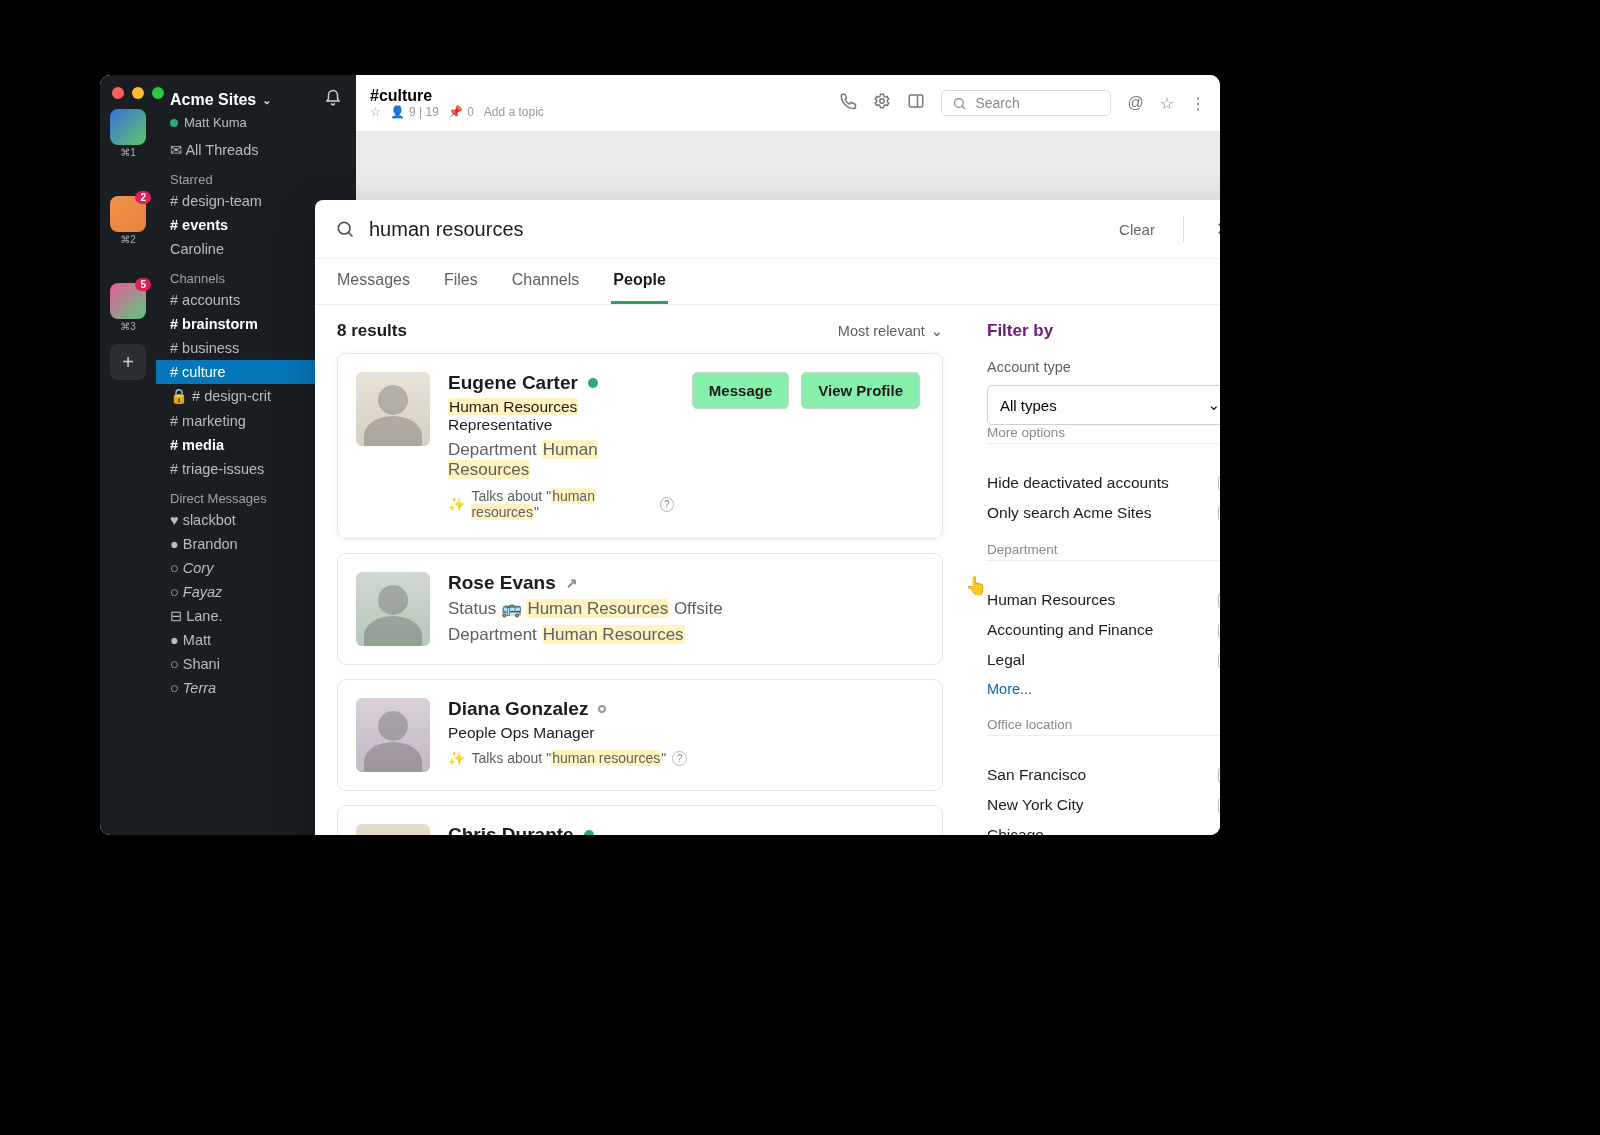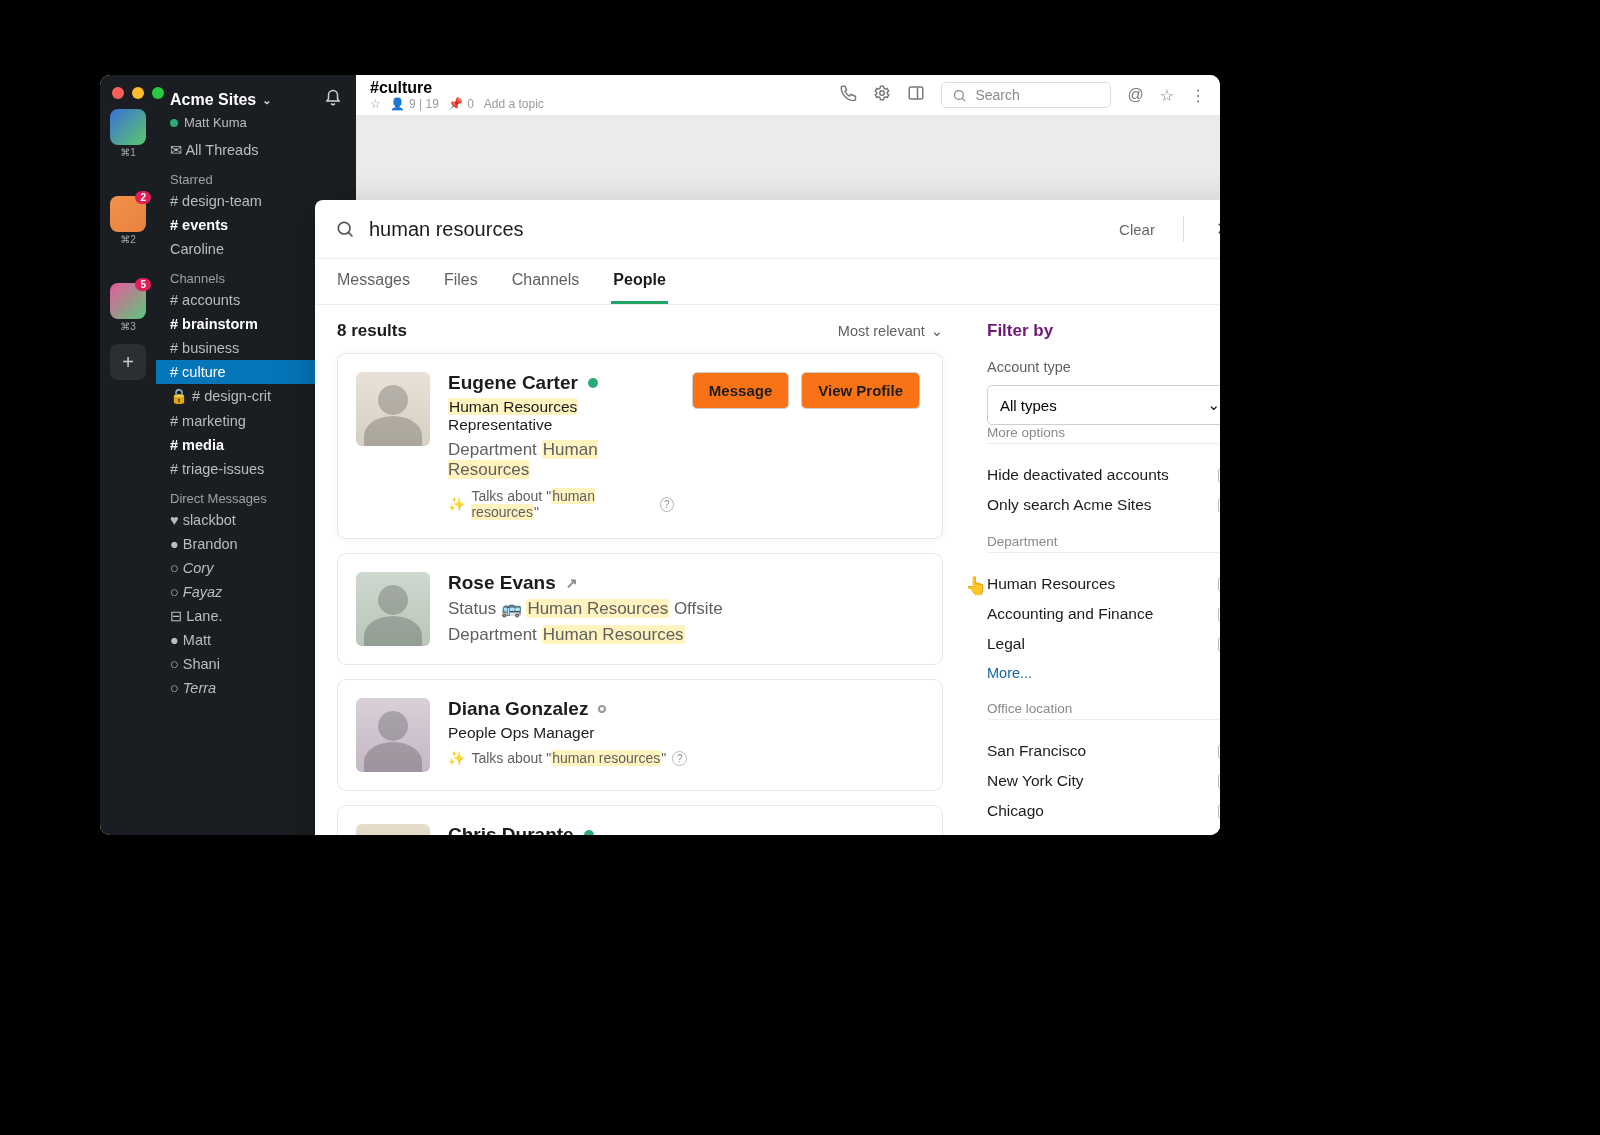--- a/index.html
+++ b/index.html
@@ -25,21 +25,21 @@
 .ws-title .chev{font-size:11px;opacity:.8}
 .ws-sub{display:flex;align-items:center;gap:6px;padding:0 14px 8px;color:#bcbcbe;font-size:13px}
 .presence{width:8px;height:8px;border-radius:50%;background:#2bac76;display:inline-block}
 .sb-row{padding:4px 14px;white-space:nowrap;overflow:hidden}
 .sb-sec{padding:10px 14px 2px;color:#a0a0a2;font-size:13px}
 .sb-row.bold{color:#fff;font-weight:600}
 .sb-row.sel{background:#0576b9;color:#fff}
 .notif-bell{margin-left:auto;opacity:.8}
 
 .main { flex:1; background:#fff; display:flex; flex-direction:column; }
-.hdr { display:flex; align-items:center; padding:4px 14px; border-bottom:1px solid #e8e8e8; gap:20px }
+.hdr { display:flex; align-items:center; padding:12px 14px; border-bottom:1px solid #e8e8e8; gap:20px }
 .ch-name{font-weight:800;font-size:16px}
 .ch-sub{color:#9a9a9a;font-size:12px;display:flex;gap:10px;align-items:center}
 .hdr-icons{margin-left:auto;display:flex;gap:16px;color:#7a7a7a;align-items:center}
 .search-field{display:flex;align-items:center;gap:8px;border:1px solid #ddd;border-radius:5px;padding:4px 10px;color:#8a8a8a;font-size:14px;width:170px}
 .body-dim{flex:1;background:#fff;position:relative}
 .dim-overlay{position:absolute;inset:0;background:rgba(120,120,120,.15)}
 .composer{position:absolute;left:18px;right:18px;bottom:16px;border:1px solid #d0d0d0;border-radius:6px;padding:10px 14px;display:flex;align-items:center;gap:12px;color:#9a9a9a;background:#fff}
 .composer .plus{width:22px;height:22px;border:1px solid #bbb;border-radius:50%;display:flex;align-items:center;justify-content:center;font-size:15px}
 
 
@@ -75,26 +75,26 @@
 .dot.online{background:#2bac76}
 .dot.away{border:2px solid #999;width:8px;height:8px}
 .title-line{margin-top:4px;font-size:15.5px;color:#1d1c1d}
 .meta-line{margin-top:6px;font-size:17px;color:#616061}
 .meta-label{color:#616061;margin-right:5px}
 .hl{background:#fff3bf;border-radius:3px;padding:0 1px}
 .talks{margin-top:8px;font-size:14px;color:#616061;display:flex;gap:6px;align-items:center}
 .spark{color:#f2b01e}
 .qmark{width:15px;height:15px;border:1px solid #bbb;border-radius:50%;display:inline-flex;align-items:center;justify-content:center;font-size:10px;color:#888}
 .card-actions{display:flex;gap:12px;align-self:flex-start}
-.btn{border:1px solid #cfcfcf;background:#f97316;border-radius:5px;padding:9px 16px;font-size:15px;font-weight:600;color:#1d1c1d;cursor:pointer}
+.btn{border:1px solid #cfcfcf;background:#86efac;border-radius:5px;padding:9px 16px;font-size:15px;font-weight:600;color:#1d1c1d;cursor:pointer}
 
 .filter-title{font-size:17px;font-weight:700;margin-bottom:18px;color:#701a75}
 .f-sec-label{font-size:14.5px;color:#616061;margin-bottom:10px}
 .select{border:1px solid #cfcfcf;border-radius:5px;padding:10px 12px;display:flex;justify-content:space-between;align-items:center;font-size:15px;cursor:pointer}
-.f-group-label{font-size:13.5px;color:#8a8a8a;margin-bottom:16px;border-bottom:1px solid #eee;padding-bottom:3px}
+.f-group-label{font-size:13.5px;color:#8a8a8a;margin-bottom:24px;border-bottom:1px solid #eee;padding-bottom:3px}
 .f-opt{display:flex;justify-content:space-between;align-items:center;padding:6px 0;font-size:15.5px;color:#1d1c1d}
 .chk{width:15px;height:15px;border:1.5px solid #bbb;border-radius:3px}
 .more-link{color:#1264a3;font-size:14.5px;padding:6px 0;cursor:pointer}
 .f-gap{height:14px}
 
 .icon-svg { width:18px; height:18px; stroke:currentColor; fill:none; stroke-width:2; }
 .status-emoji{margin-right:4px}
 .cursor-hand{position:absolute;left:650px;top:375px;font-size:18px;pointer-events:none}
 </style>
 </head>

